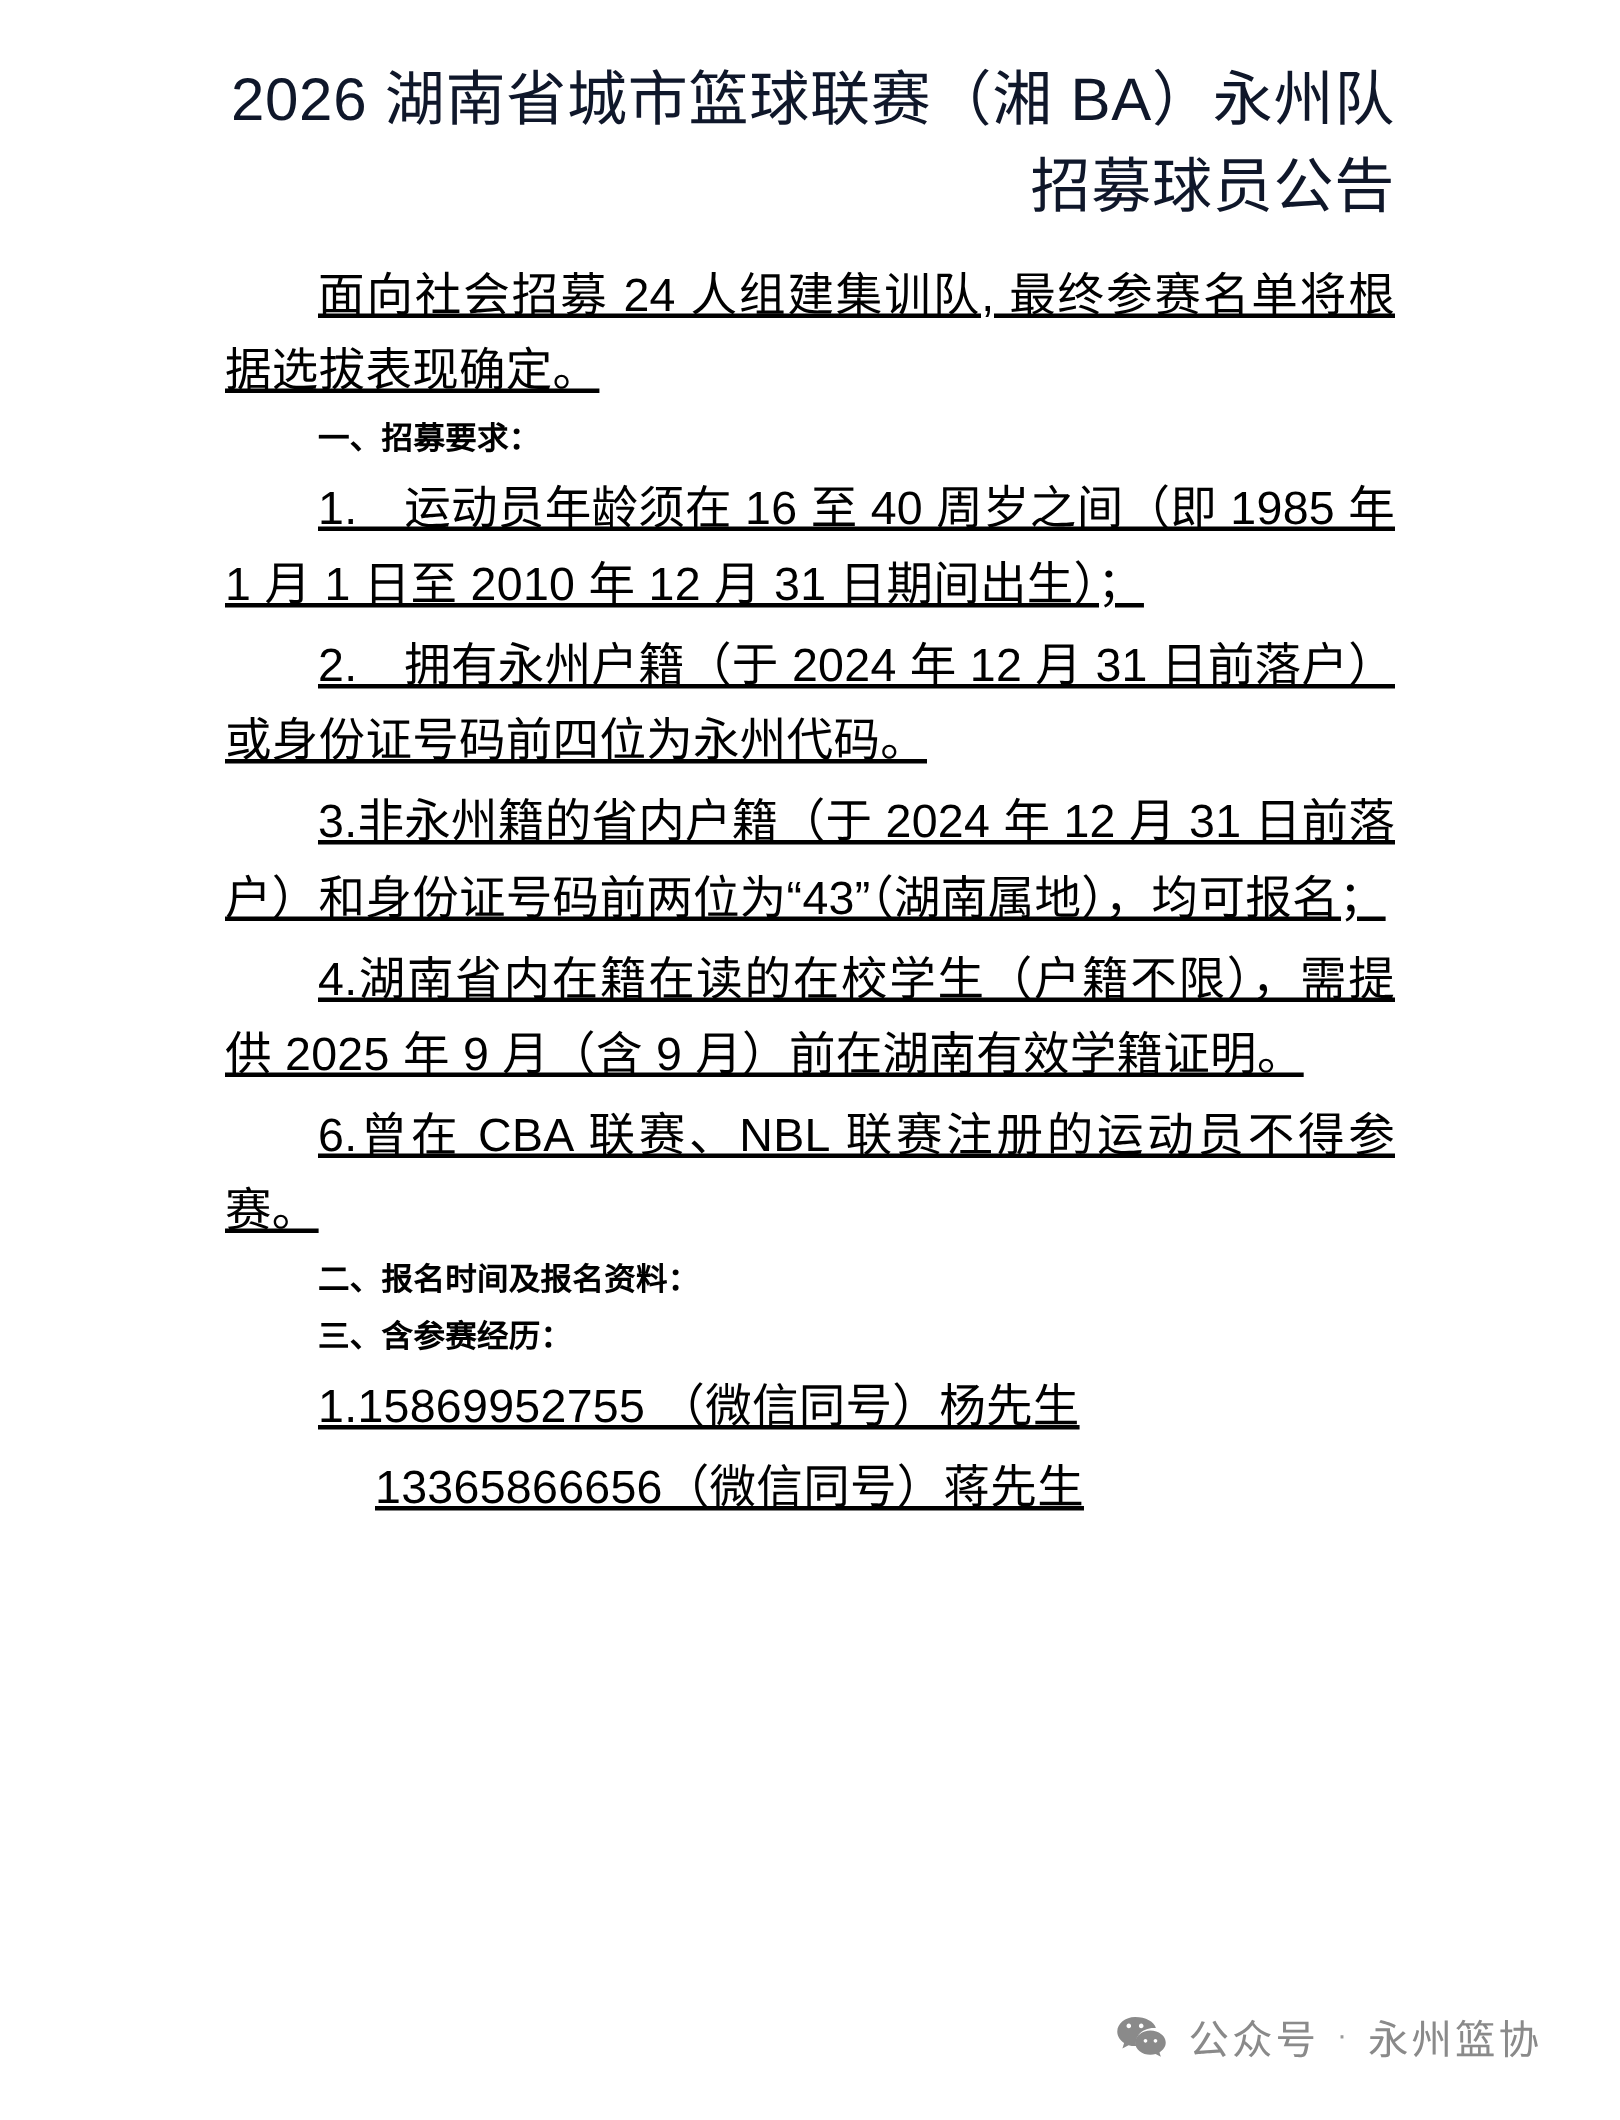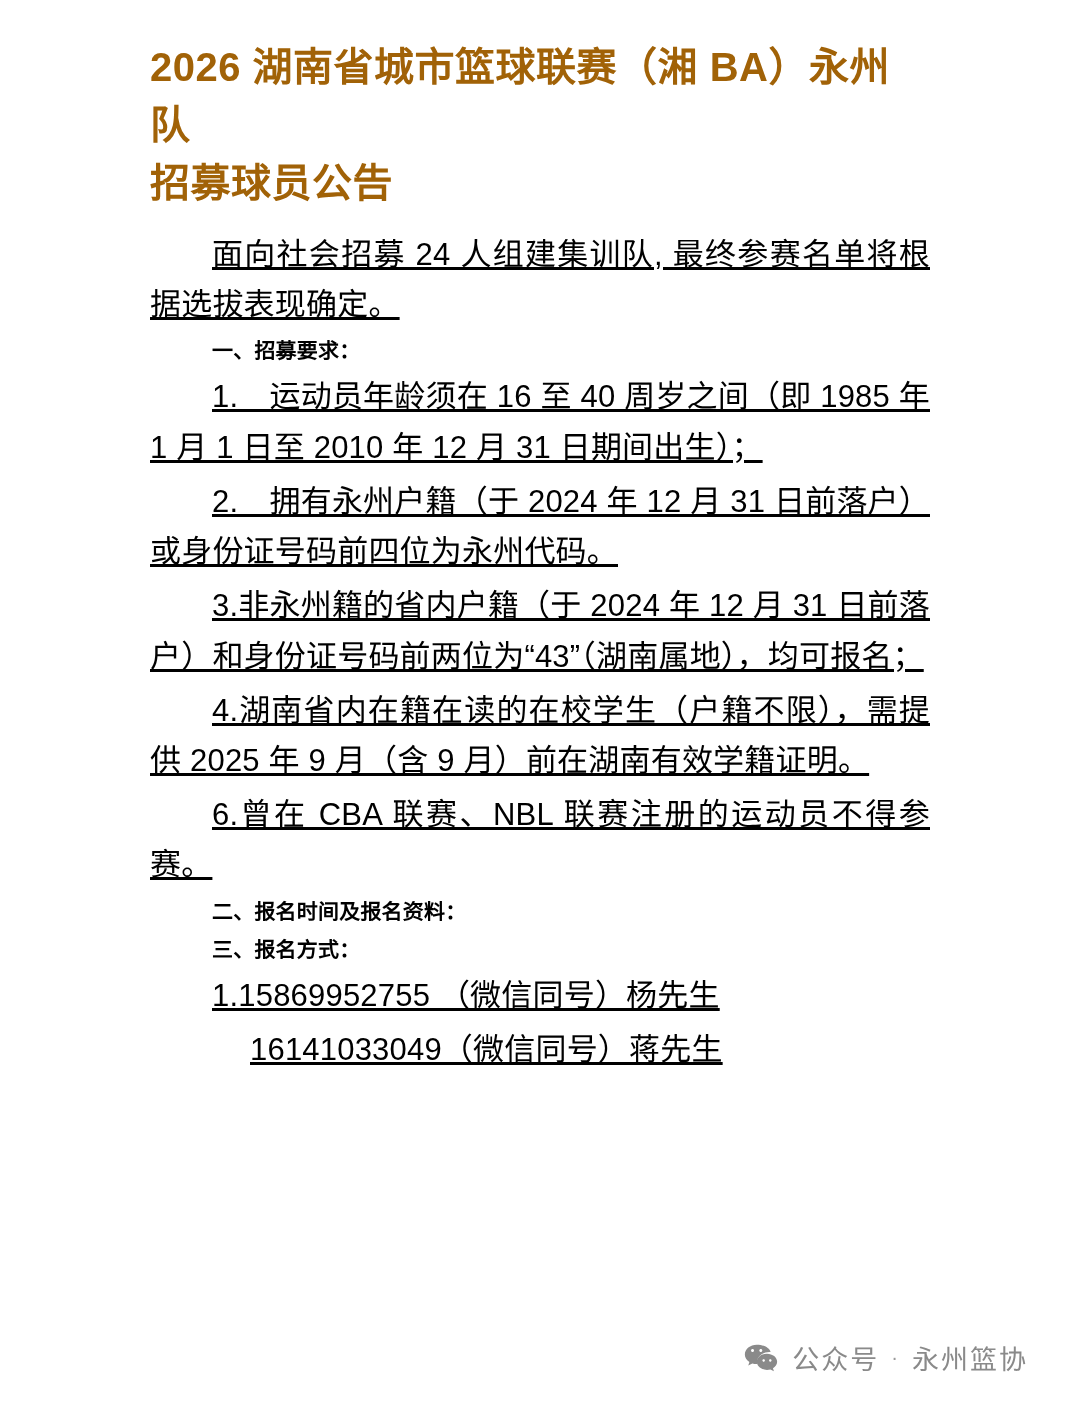--- a/index.html
+++ b/index.html
@@ -17,26 +17,26 @@
   }
   .page {
     width: 1080px;
     height: 1413px;
     box-sizing: border-box;
     padding: 38px 150px 0 150px;
     position: relative;
   }
   .doc-title {
     font-size: 40px;
-    font-weight: bold;
-    text-align: left;
+    font-weight: normal;
+    text-align: right;
     line-height: 1.45;
     letter-spacing: 0.5px;
     margin: 0 0 18px 0;
-    color: #a16207;
+    color: #0f172a;
   }
   .doc-title .line {
     display: block;
   }
   p.para {
     font-size: 31px;
     line-height: 1.62;
     margin: 0 0 4px 0;
     text-align: justify;
     text-justify: inter-ideograph;
@@ -98,23 +98,23 @@
 
   <p class="section">一、招募要求：</p>
   <p class="para numitem">1.　运动员年龄须在 16 至 40 周岁之间（即 1985 年 1 月 1 日至 2010 年 12 月 31 日期间出生）；</p>
   <p class="para numitem">2.　拥有永州户籍（于 2024 年 12 月 31 日前落户）或身份证号码前四位为永州代码。</p>
   <p class="para numitem">3.非永州籍的省内户籍（于 2024 年 12 月 31 日前落户）和身份证号码前两位为“43”（湖南属地），均可报名；</p>
   <p class="para numitem">4.湖南省内在籍在读的在校学生（户籍不限），需提供 2025 年 9 月（含 9 月）前在湖南有效学籍证明。</p>
   <p class="para numitem">6.曾在 CBA 联赛、NBL 联赛注册的运动员不得参赛。</p>
 
   <p class="section">二、报名时间及报名资料：</p>
 
-  <p class="section">三、报名方式：</p>
+  <p class="section">三、含参赛经历：</p>
   <p class="para contact">1.15869952755 （微信同号）杨先生</p>
-  <p class="para contact2">16141033049（微信同号）蒋先生</p>
+  <p class="para contact2">13365866656（微信同号）蒋先生</p>
 
   <div class="footer">
     <span class="wechat-icon">
       <svg viewBox="0 0 40 40" width="38" height="38" aria-hidden="true">
         <path d="M15.5 6C8.6 6 3 10.6 3 16.2c0 3.2 1.9 6.1 4.8 8L6.6 28l4.3-2.2c1.4.4 2.9.6 4.6.6h.8c-.2-.8-.3-1.6-.3-2.4 0-5.8 5.7-10.4 12.7-10.4.5 0 .9 0 1.4.1C29.1 9.4 22.9 6 15.5 6zm-4.4 4.6c.9 0 1.6.7 1.6 1.6s-.7 1.6-1.6 1.6-1.6-.7-1.6-1.6.7-1.6 1.6-1.6zm8.7 0c.9 0 1.6.7 1.6 1.6s-.7 1.6-1.6 1.6-1.6-.7-1.6-1.6.7-1.6 1.6-1.6z" fill="#8a8a8a"></path>
         <path d="M37 24c0-4.7-4.8-8.5-10.7-8.5S15.6 19.3 15.6 24s4.8 8.5 10.7 8.5c1.3 0 2.5-.2 3.6-.5l3.7 1.9-1-3.1C35 29.2 37 26.8 37 24zm-14.2-2.6c.7 0 1.3.6 1.3 1.3s-.6 1.3-1.3 1.3-1.3-.6-1.3-1.3.6-1.3 1.3-1.3zm7 0c.7 0 1.3.6 1.3 1.3s-.6 1.3-1.3 1.3-1.3-.6-1.3-1.3.6-1.3 1.3-1.3z" fill="#8a8a8a"></path>
       </svg>
     </span>
     <span>公众号</span>
     <span class="dot">·</span>

